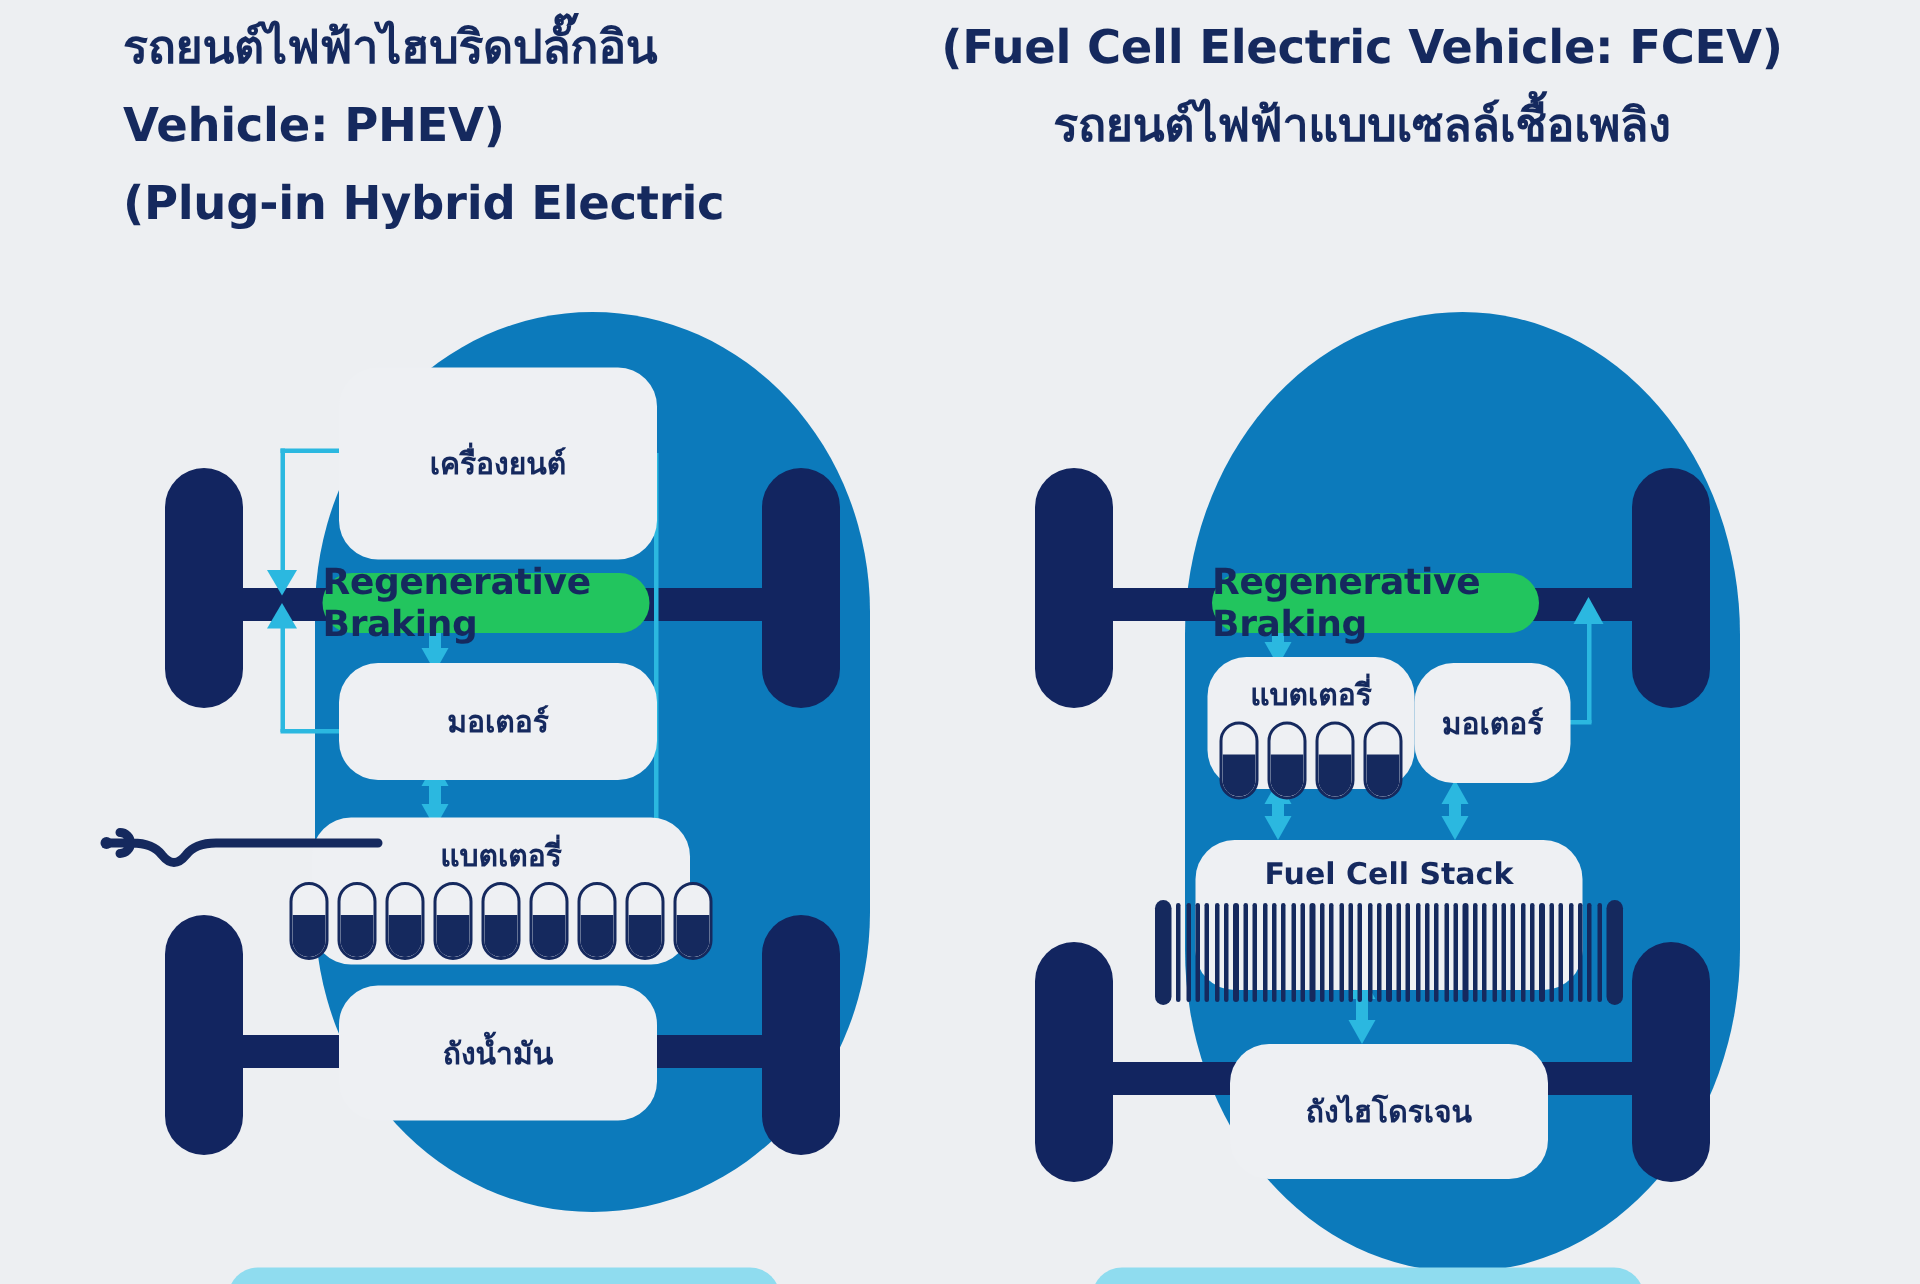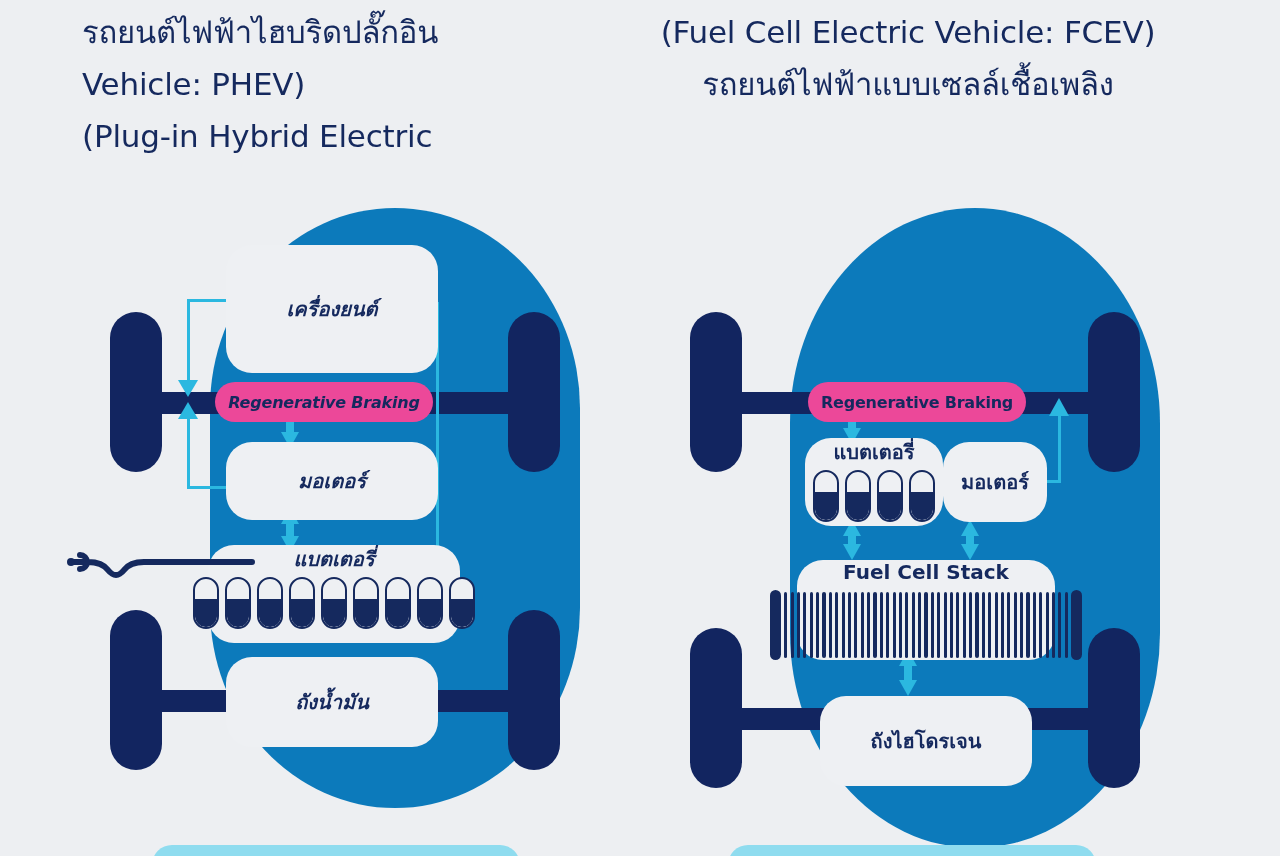--- a/index.html
+++ b/index.html
@@ -7,33 +7,33 @@
     width:1280px;height:856px;overflow:hidden;
     background:#edeff2;
     font-family:"DejaVu Sans","Liberation Sans",sans-serif;
   }
   .page{position:relative;width:1280px;height:856px;}
 
   
   .title{
     position:absolute;
     color:#15295e;
-    font-weight:normal;
+    font-weight:bold;
     font-size:31px;
     line-height:52px;
     letter-spacing:-0.2px;
   }
   .title .ln{display:block;white-space:nowrap;}
   #title-phev{left:82px;top:6px;text-align:left;}
   #title-fcev{left:608px;top:6px;text-align:center;width:600px;}
   #title-fcev .ln{text-align:center;}
 
   
   .panel{position:absolute;top:190px;width:560px;height:660px;}
-  #panel-phev{left:40px;font-style:italic;}
+  #panel-phev{left:40px;}
   #panel-fcev{left:620px;}
 
   
   .body-shell{
     position:absolute;
     background:#0c7abb;
   }
   .shell-phev{
     left:170px;top:18px;width:370px;height:600px;
     border-radius:185px/200px;
@@ -66,46 +66,46 @@
     align-items:center;
     justify-content:center;
     color:#15295e;
     font-weight:bold;
     box-sizing:border-box;
   }
   .card .lbl{font-size:20px;line-height:1;}
 
   .pill{
     position:absolute;
-    background:#ec4899;
+    background:#22c55e;
     border-radius:22px;
     height:40px;
     display:flex;align-items:center;justify-content:center;
-    color:#15295e;font-weight:bold;font-size:16px;
+    color:#15295e;font-weight:bold;font-size:24px;
     letter-spacing:-0.2px;
     z-index:6;
   }
 
   
-  .batt-card{flex-direction:column;justify-content:flex-start;padding-top:4px;}
+  .batt-card{flex-direction:column;justify-content:flex-start;padding-top:15px;}
   .batt-card .lbl{margin-bottom:8px;}
   .cells{display:flex;gap:6px;}
   .cell{
     width:26px;height:52px;
     border:2.5px solid #15295e;
     border-radius:13px;
     box-sizing:border-box;
     display:flex;align-items:flex-end;
     overflow:hidden;
     background:#eef0f3;
   }
   .cell i{display:block;width:100%;height:58%;background:#15295e;border-radius:0 0 10px 10px;}
 
   
-  .fcs-card{flex-direction:column;justify-content:flex-end;padding-top:12px;}
+  .fcs-card{flex-direction:column;justify-content:space-between;padding-top:12px;}
   .fcs-card .lbl{margin-bottom:8px;}
   .stack{display:flex;align-items:center;gap:3px;height:70px;}
   .stack .cap{width:11px;height:70px;background:#15295e;border-radius:6px;}
   .stack .fins{display:flex;gap:3.2px;}
   .stack .fin{width:3.2px;height:66px;background:#15295e;border-radius:2px;}
 
   
   .cy-line{position:absolute;background:#2bb8e0;}
   svg.arrows{position:absolute;left:0;top:0;overflow:visible;}
 

